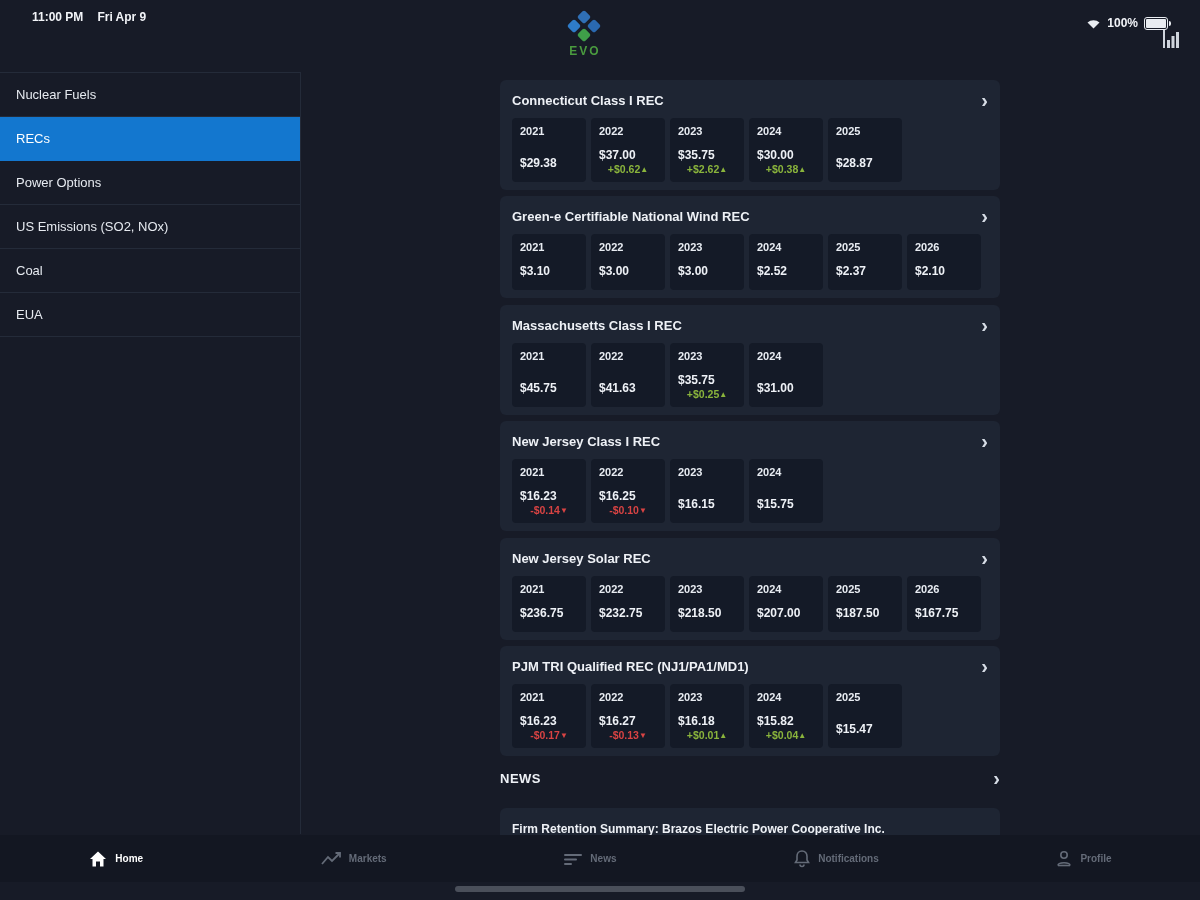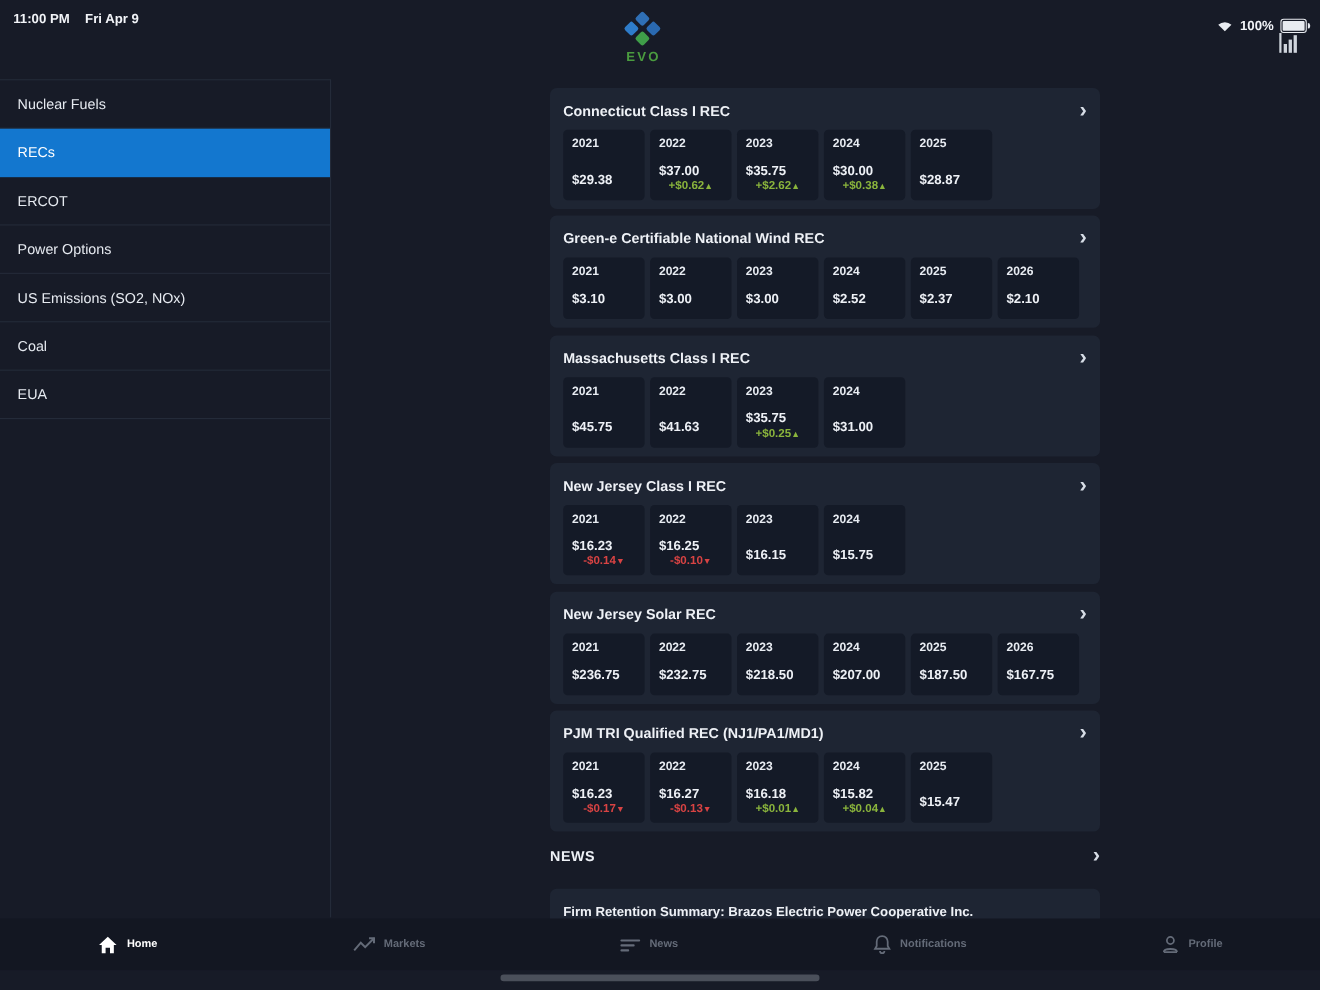--- a/index.html
+++ b/index.html
@@ -1,20 +1,20 @@
 <!DOCTYPE html>
 <html><head>
 <meta charset="utf-8">
 <style>
   html,body{margin:0;padding:0;background:#0d1018;}
   .app{position:relative;width:1200px;height:900px;background:#171b27;overflow:hidden;
        font-family:"Liberation Sans",sans-serif;color:#eef1f6;}
   
   .statusbar{position:absolute;top:0;left:0;right:0;height:26px;display:flex;
-             align-items:center;justify-content:space-between;padding:4px 12px 0;}
+             align-items:center;justify-content:space-between;padding:4px 32px 0;}
   .sb-left{display:flex;gap:14px;font-size:12px;font-weight:bold;color:#f2f4f8;}
   .sb-right{display:flex;align-items:center;gap:6px;font-size:12px;font-weight:bold;color:#f2f4f8;margin-top:12px;}
   .battery{position:relative;width:22px;height:11px;border:1px solid #e9ecf1;border-radius:3px;}
   .battery i{position:absolute;left:1px;top:1px;bottom:1px;right:1px;background:#e9ecf1;border-radius:1px;}
   .battery em{position:absolute;right:-4px;top:3px;width:2px;height:5px;background:#e9ecf1;border-radius:0 2px 2px 0;}
   
   .logo{position:absolute;top:12px;left:550;left:550px;width:70px;text-align:center;}
   .logo-ic{position:relative;width:34px;height:30px;margin:0 auto;}
   .logo-ic b{position:absolute;width:10px;height:10px;border-radius:2px;transform:rotate(45deg);}
   .logo-ic .b1{left:11px;top:0;background:#2f6fb5;}
@@ -104,21 +104,20 @@
   <svg class="sorticon" viewBox="0 0 22 22">
     <rect x="3" y="2" width="2" height="18" fill="#cfd4dc"></rect>
     <rect x="7" y="12" width="3" height="8" fill="#cfd4dc"></rect>
     <rect x="11.5" y="8" width="3" height="12" fill="#cfd4dc"></rect>
     <rect x="16" y="4" width="3" height="16" fill="#cfd4dc"></rect>
   </svg>
 
   <nav class="sidebar">
     <div class="side-item">Nuclear Fuels</div>
     <div class="side-item selected">RECs</div>
-    <div class="side-item">ERCOT</div>
     <div class="side-item">Power Options</div>
     <div class="side-item">US Emissions (SO2, NOx)</div>
     <div class="side-item">Coal</div>
     <div class="side-item">EUA</div>
   </nav>
   <div class="vdivider"></div>
 
   <main class="main">
 
     <section class="card" style="top:80px">

